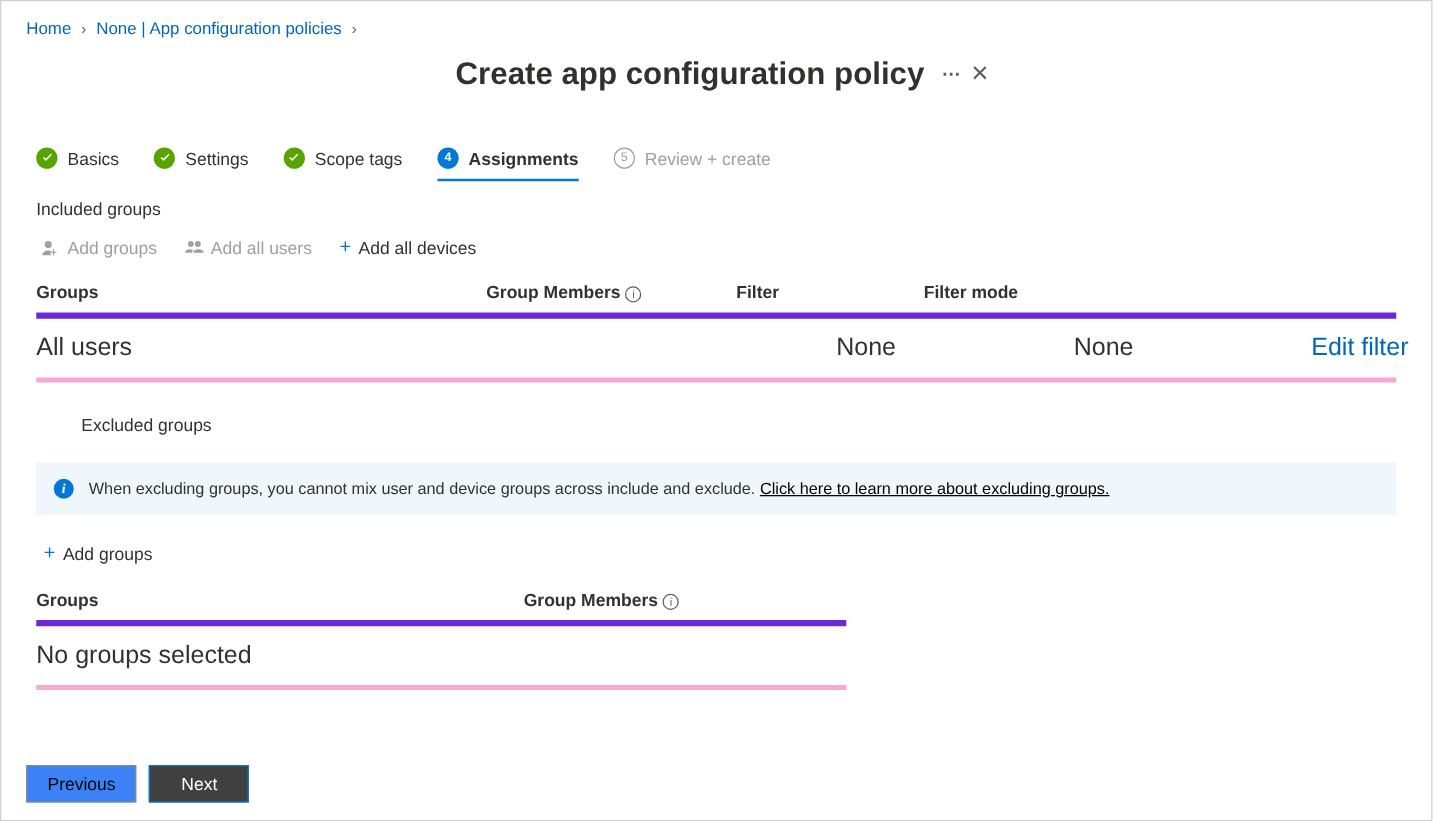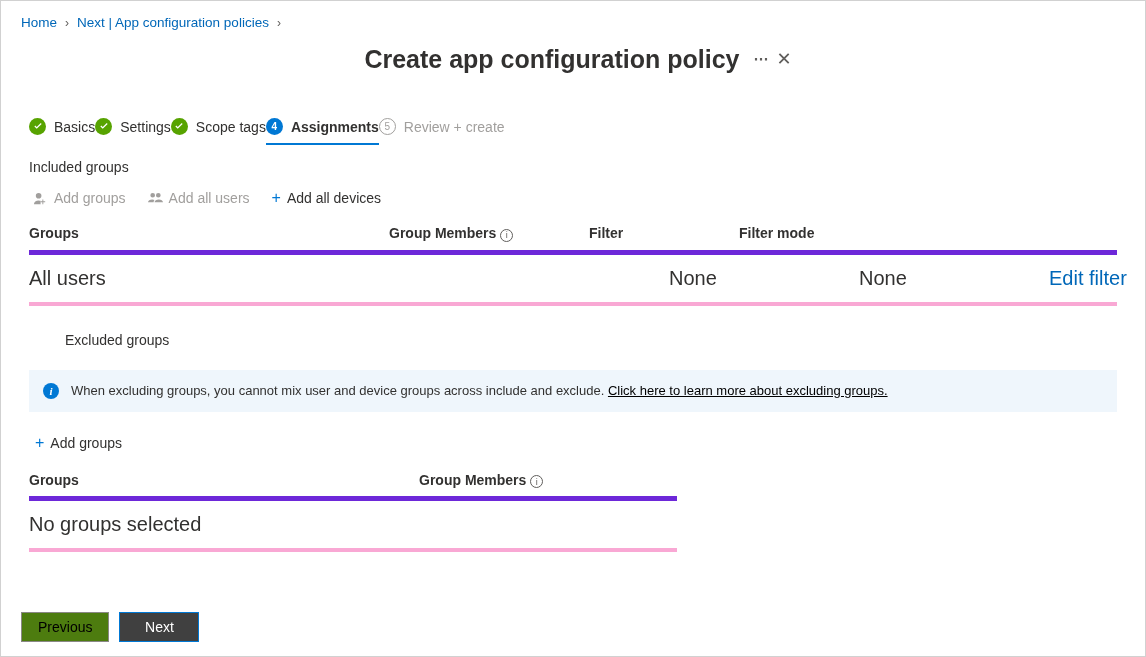--- a/index.html
+++ b/index.html
@@ -35,20 +35,21 @@
       color: #323130;
       display: flex;
       align-items: center;
       gap: 14px;
     }
     .more-dots { color: #605e5c; font-size: 15px; letter-spacing: 2px; cursor: pointer; }
     .close-btn { font-size: 18px; color: #605e5c; cursor: pointer; padding: 6px; }
     .tabs {
       display: flex;
       align-items: center;
+      gap: 28px;
       padding: 42px 20px 0 28px;
     }
     .tab {
       display: flex;
       align-items: center;
       gap: 8px;
       font-size: 14px;
       color: #323130;
       padding-bottom: 8px;
       border-bottom: 2px solid transparent;
@@ -162,33 +163,33 @@
       padding: 10px 20px 14px 20px;
       display: flex;
       gap: 10px;
     }
     .btn {
       min-width: 80px;
       height: 30px;
       padding: 0 16px;
       font-size: 14px;
       border: 1px solid #8a8886;
-      background: #4d7c0f;
+      background: #3b82f6;
       cursor: pointer;
       display: flex; align-items: center; justify-content: center;
     }
     .btn.primary { background: #404040; color: #fff; border-color: #0078d4; }
   </style>
 </head>
 <body>
 
 <div class="breadcrumb">
   <a>Home</a>
   <span class="chev">›</span>
-  <a>Next | App configuration policies</a>
+  <a>None | App configuration policies</a>
   <span class="chev">›</span>
 </div>
 
 <div class="header-row">
   <div class="page-title">
     <span>Create app configuration policy</span>
     <span class="more-dots">⋯</span>
   </div>
   <div class="close-btn">✕</div>
 </div>

